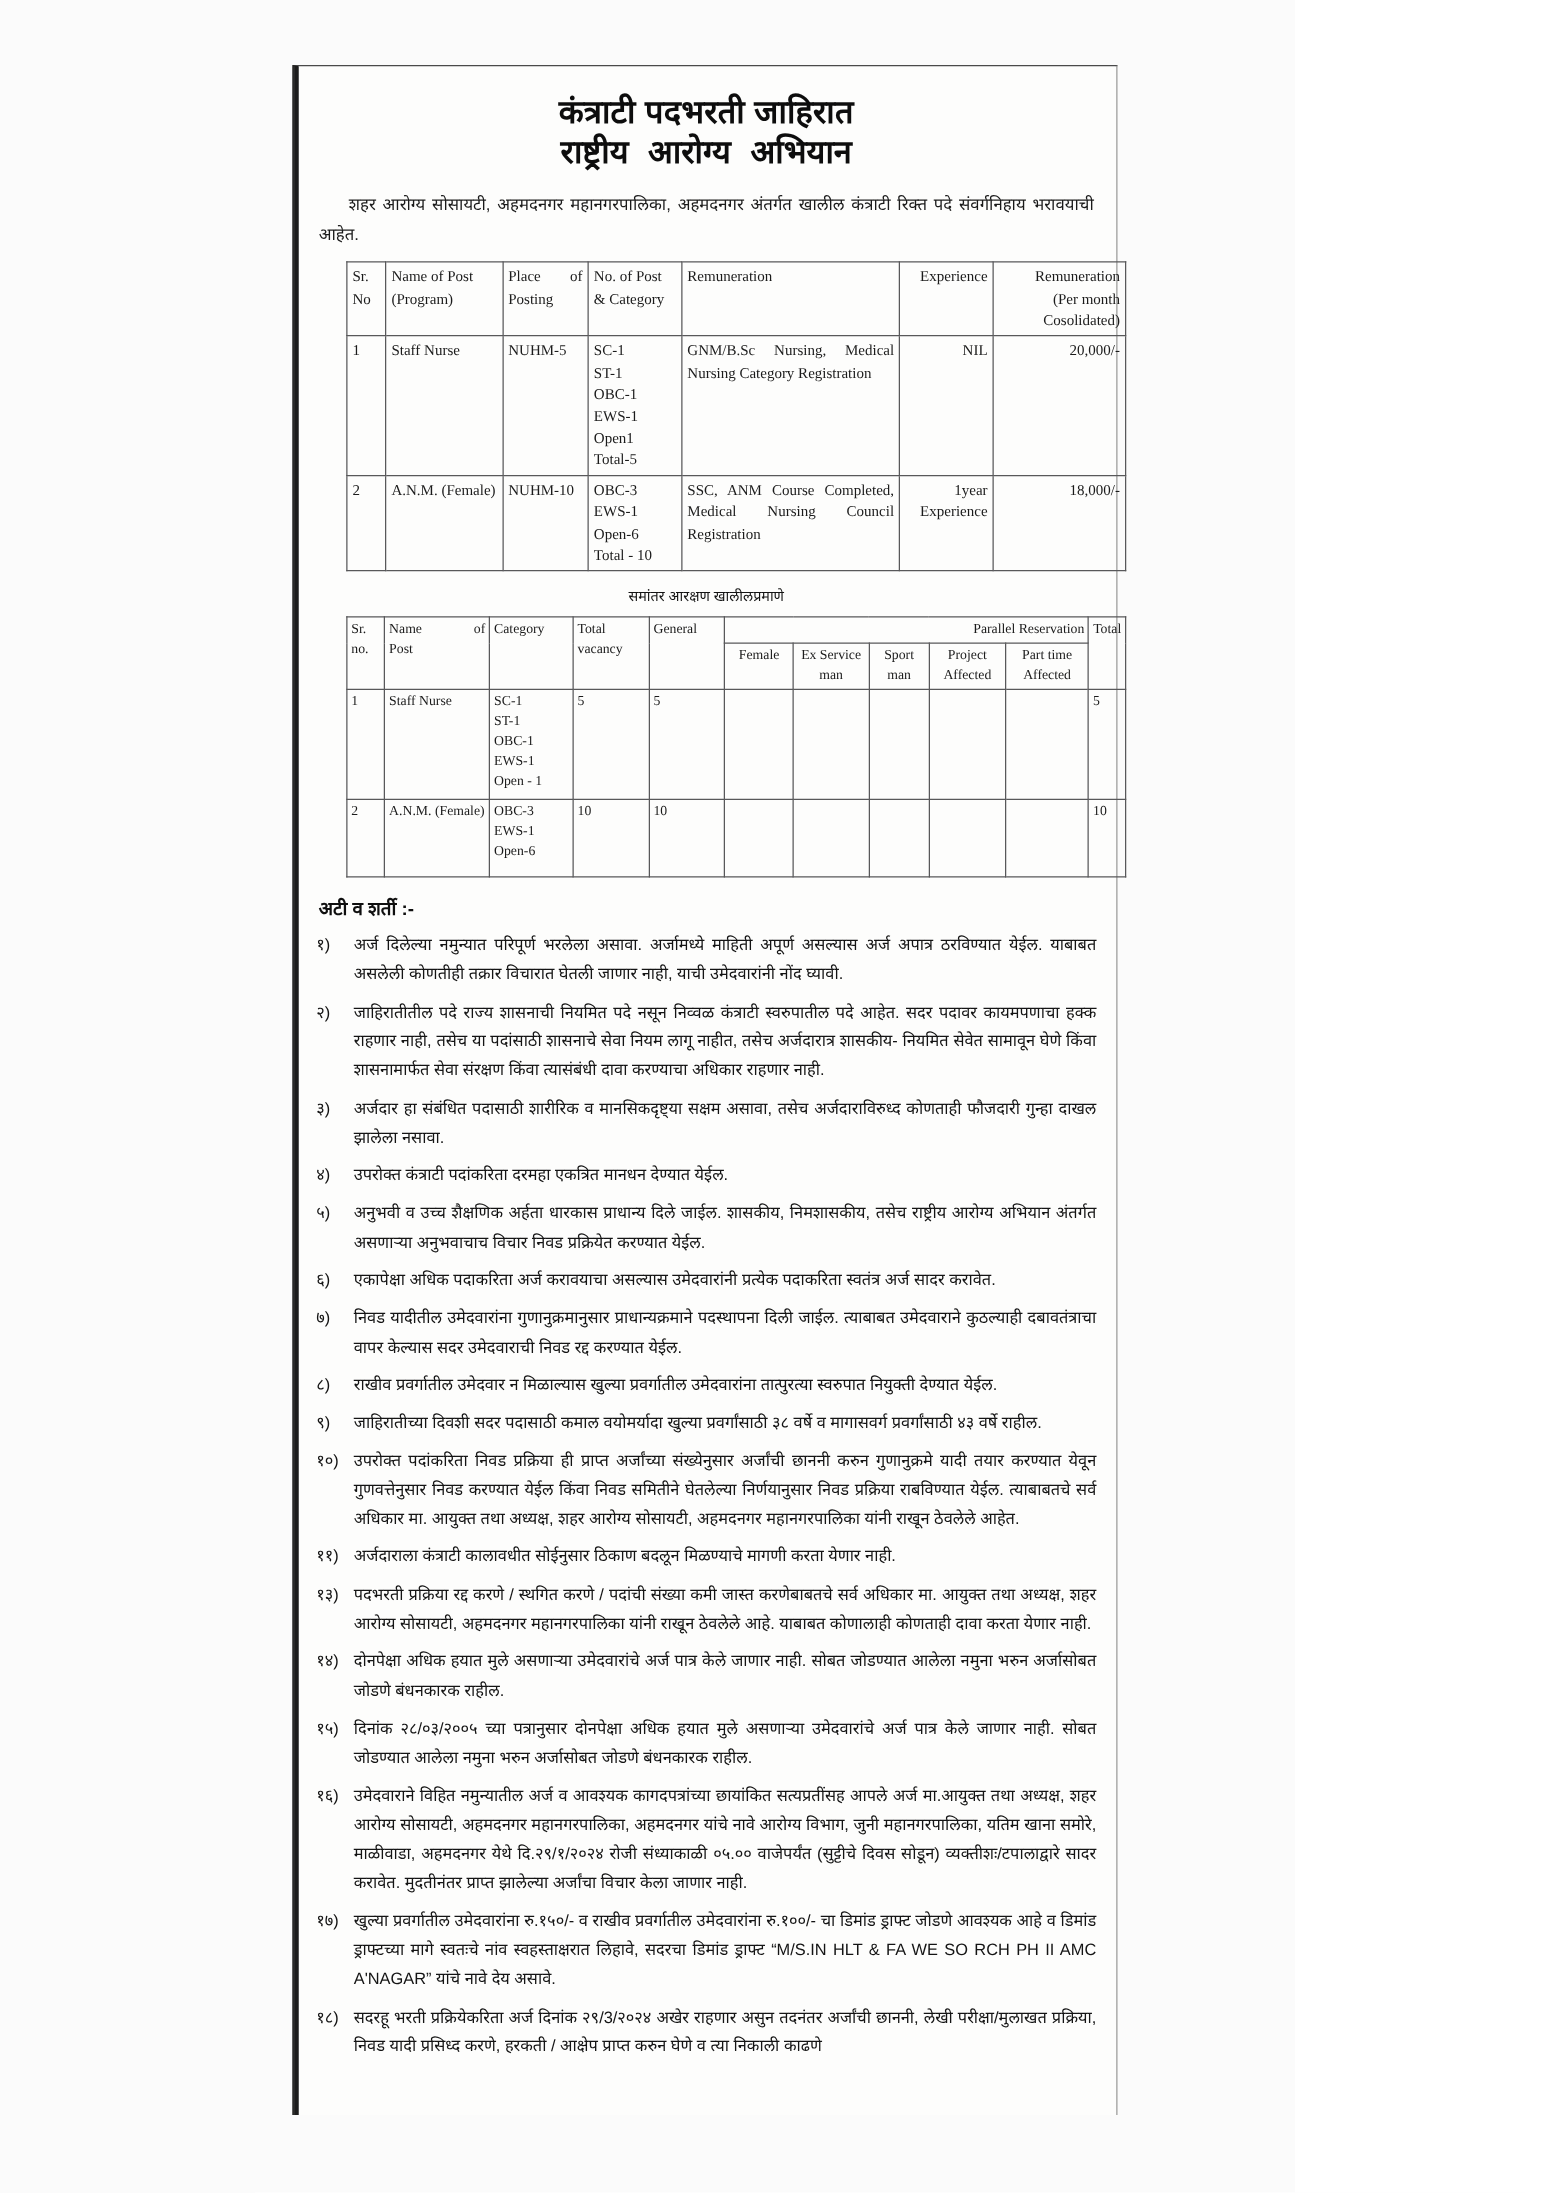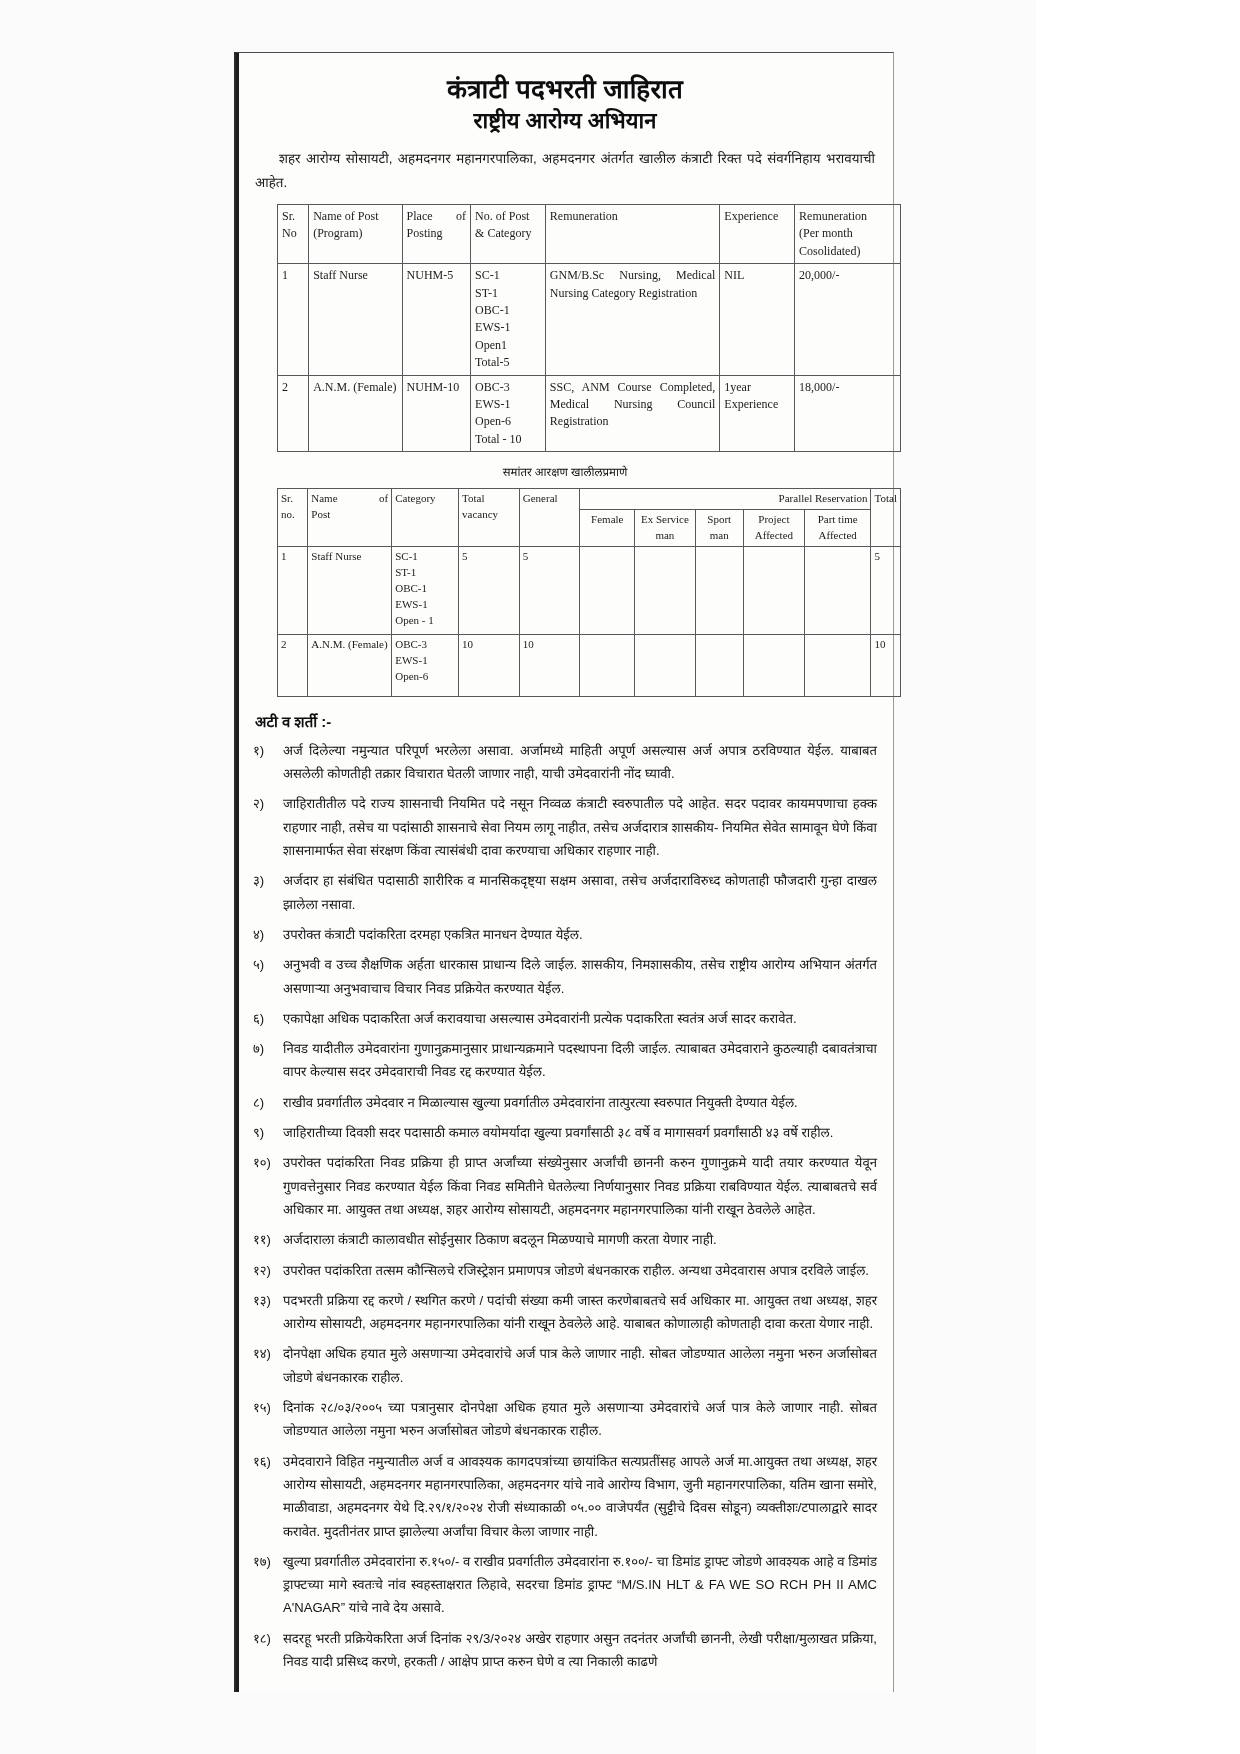--- a/index.html
+++ b/index.html
@@ -42,22 +42,22 @@
   }
 
   
   .title-block { text-align: center; margin: 6px 0 2px 0; }
   .title-1 {
     font-family: "Liberation Sans", "DejaVu Sans", sans-serif;
     font-size: 26px; font-weight: bold; letter-spacing: .2px;
     line-height: 1.25; color: #0d0d0d;
   }
   .title-2 {
-    font-family: Liberation Sans, sans-serif;
-    font-size: 22px; font-weight: bold;
+    font-family: Liberation Mono, monospace;
+    font-size: 26px; font-weight: bold;
     line-height: 1.3; color: #0d0d0d; margin-top: 1px;
   }
   .intro {
     margin: 12px 2px 10px 2px;
     font-family: "Liberation Sans", "DejaVu Sans", sans-serif;
     font-size: 13.4px;
     line-height: 1.75;
     text-align: justify;
     text-indent: 24px;
     color: #1a1a1a;
@@ -75,21 +75,21 @@
   table td, table th {
     border: 1px solid #58585a;
     padding: 3px 4px 3px 4px;
     vertical-align: top;
     text-align: left;
     font-weight: normal;
   }
   table th { font-weight: normal; }
   .t1 td, .t1 th { font-size: 12px; }
   .t1 .qual { text-align: justify; }
-  .t1 .ctr { text-align: left; }
+  .t1 .ctr { text-align: right; }
   .tall1 { height: 104px; }
   .tall2 { height: 72px; }
 
   .mid-note {
     text-align: center;
     font-family: "Liberation Sans", "DejaVu Sans", sans-serif;
     font-size: 11.5px;
     font-weight: normal;
     margin: 12px 0 9px 0;
     color: #141414;
@@ -349,24 +349,20 @@
         </li>
       <li>
           <span class="num">१०)</span>
           <span class="txt">उपरोक्त पदांकरिता निवड प्रक्रिया ही प्राप्त अर्जांच्या संख्येनुसार अर्जांची छाननी करुन गुणानुक्रमे यादी तयार करण्यात येवून गुणवत्तेनुसार निवड करण्यात येईल किंवा निवड समितीने घेतलेल्या निर्णयानुसार निवड प्रक्रिया राबविण्यात येईल. त्याबाबतचे सर्व अधिकार मा. आयुक्त तथा अध्यक्ष, शहर आरोग्य सोसायटी, अहमदनगर महानगरपालिका यांनी राखून ठेवलेले आहेत.</span>
         </li>
       <li>
           <span class="num">११)</span>
           <span class="txt">अर्जदाराला कंत्राटी कालावधीत सोईनुसार ठिकाण बदलून मिळण्याचे मागणी करता येणार नाही.</span>
         </li>
       <li>
-          <span class="num">१२)</span>
-          <span class="txt">उपरोक्त पदांकरिता तत्सम कौन्सिलचे रजिस्ट्रेशन प्रमाणपत्र जोडणे बंधनकारक राहील. अन्यथा उमेदवारास अपात्र दरविले जाईल.</span>
-        </li>
-      <li>
           <span class="num">१३)</span>
           <span class="txt">पदभरती प्रक्रिया रद्द करणे / स्थगित करणे / पदांची संख्या कमी जास्त करणेबाबतचे सर्व अधिकार मा. आयुक्त तथा अध्यक्ष, शहर आरोग्य सोसायटी, अहमदनगर महानगरपालिका यांनी राखून ठेवलेले आहे. याबाबत कोणालाही कोणताही दावा करता येणार नाही.</span>
         </li>
       <li>
           <span class="num">१४)</span>
           <span class="txt">दोनपेक्षा अधिक हयात मुले असणाऱ्या उमेदवारांचे अर्ज पात्र केले जाणार नाही. सोबत जोडण्यात आलेला नमुना भरुन अर्जासोबत जोडणे बंधनकारक राहील.</span>
         </li>
       <li>
           <span class="num">१५)</span>
           <span class="txt">दिनांक २८/०३/२००५ च्या पत्रानुसार दोनपेक्षा अधिक हयात मुले असणाऱ्या उमेदवारांचे अर्ज पात्र केले जाणार नाही. सोबत जोडण्यात आलेला नमुना भरुन अर्जासोबत जोडणे बंधनकारक राहील.</span>

